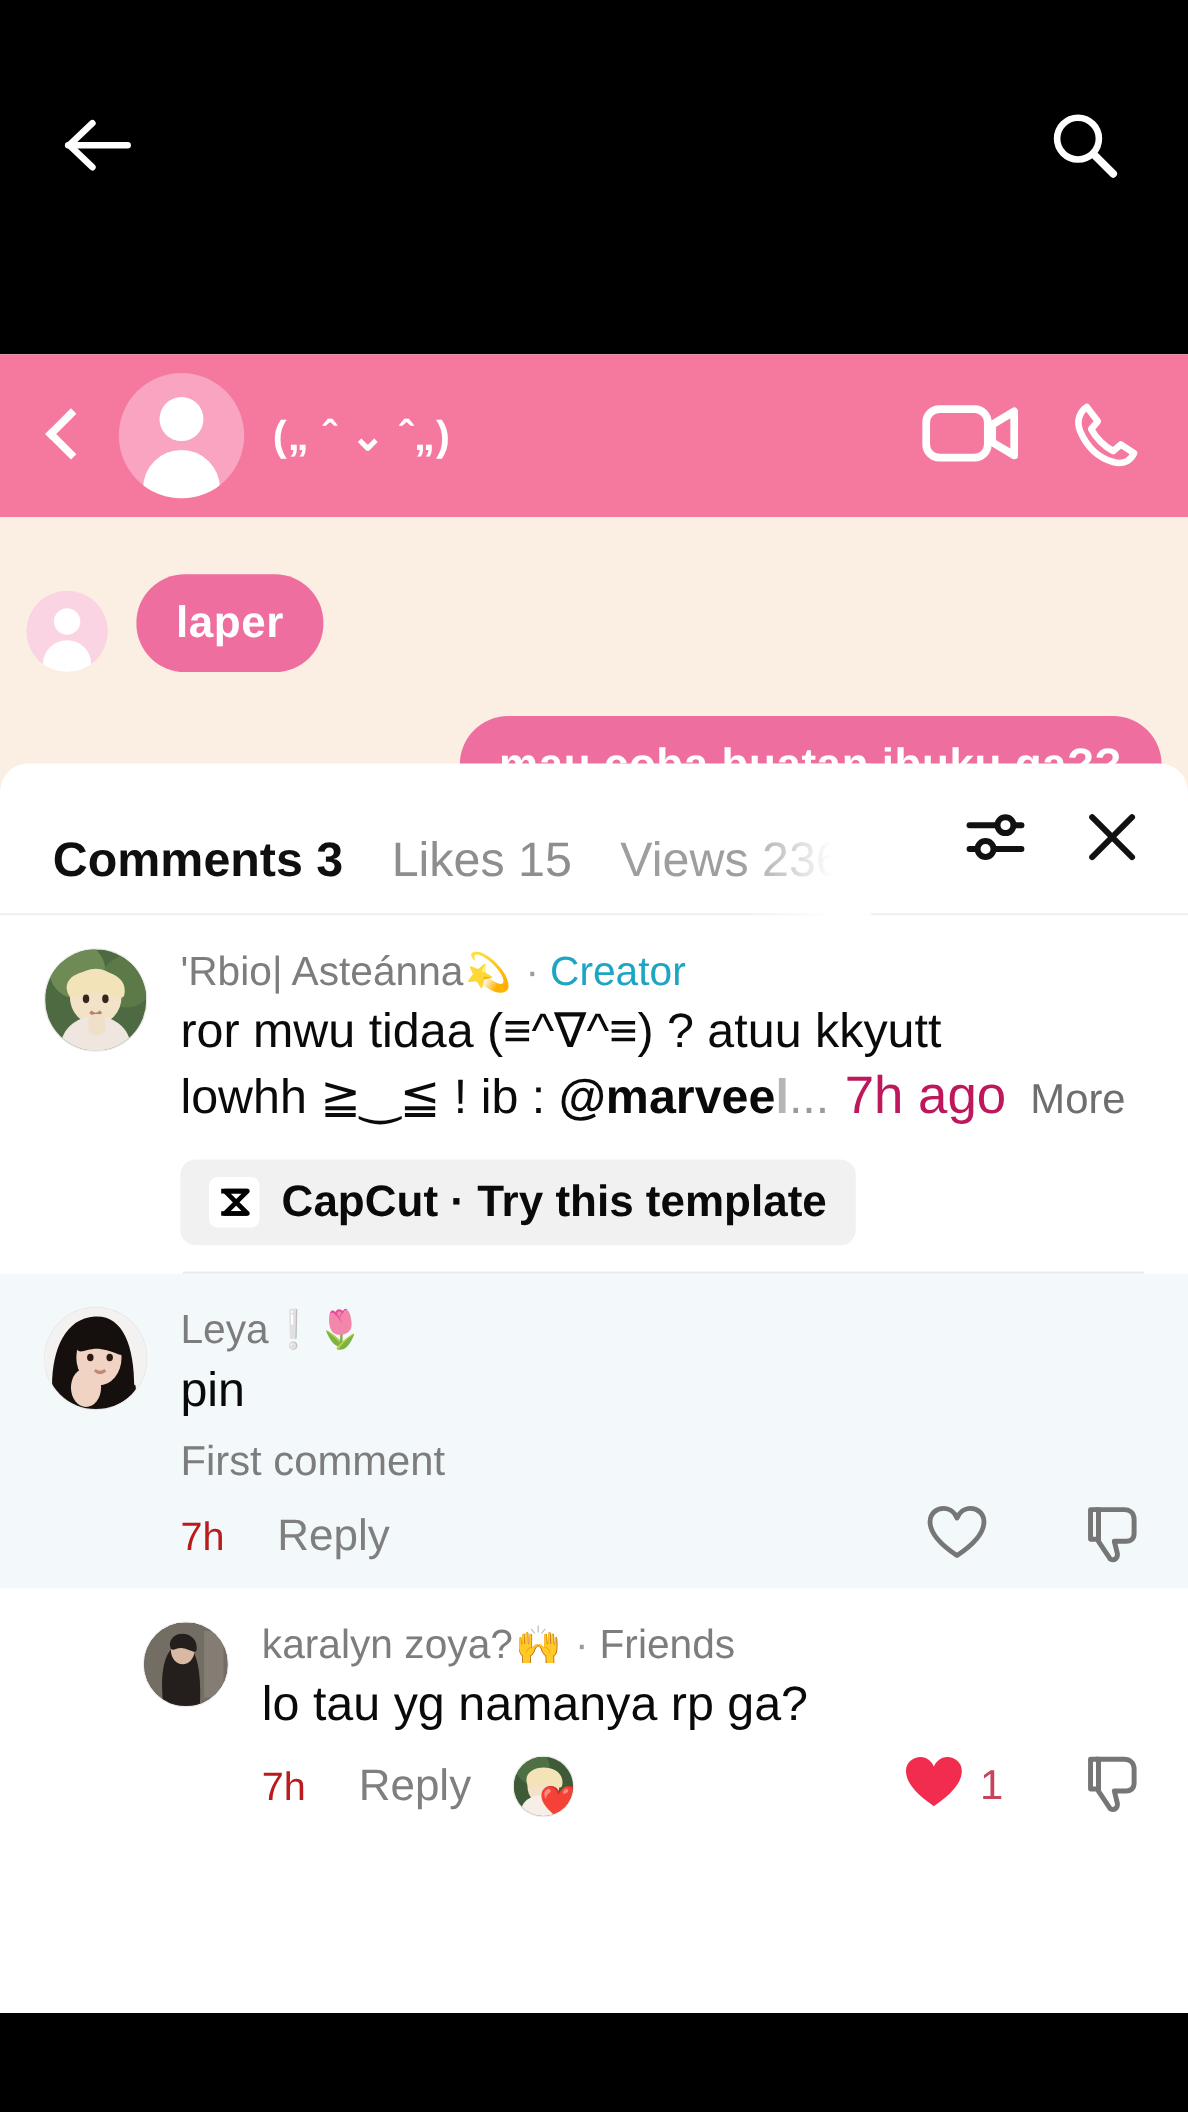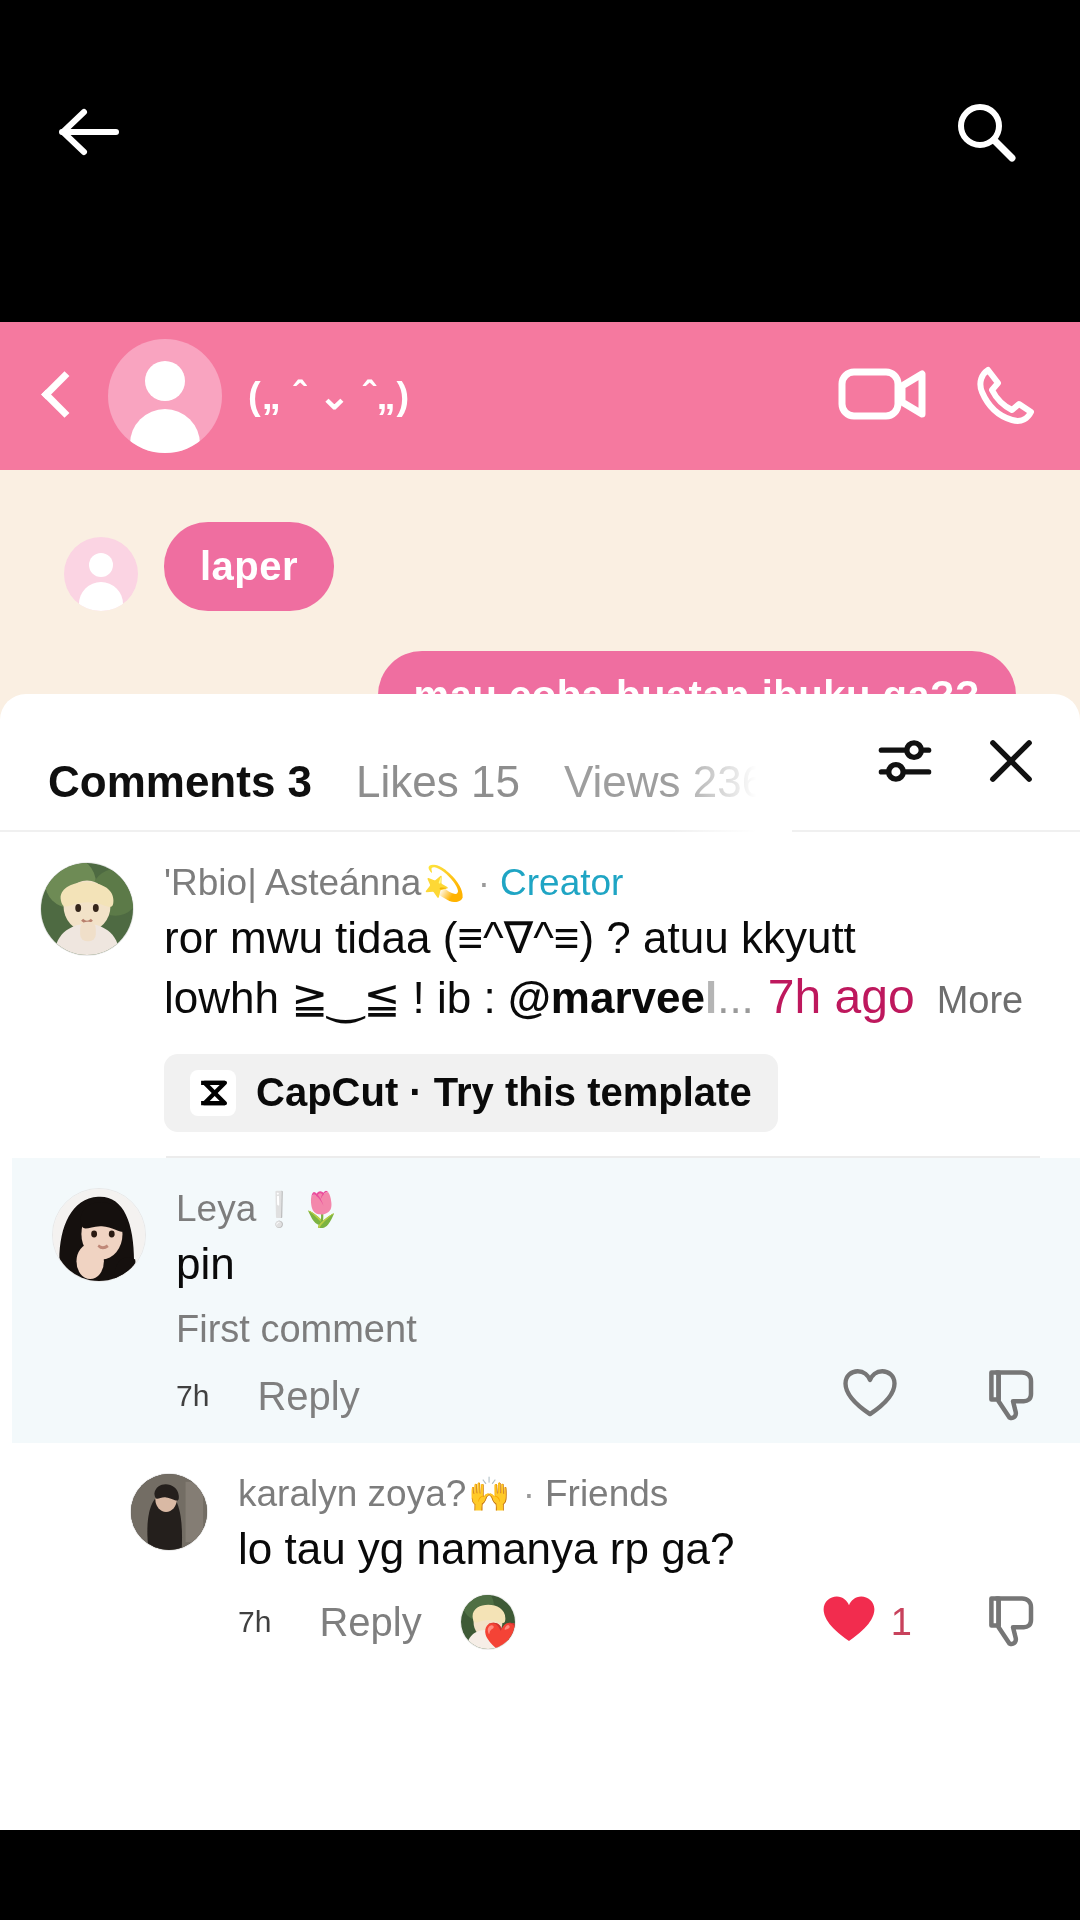--- a/index.html
+++ b/index.html
@@ -72,21 +72,21 @@
   .chat-name {
     margin-left: 26px;
     color: #fff; font-size: 38px; font-weight: 700;
     letter-spacing: 1px;
     white-space: nowrap;
   }
   .chat-actions {
     margin-left: auto; margin-right: 44px;
     display: flex; align-items: center; gap: 46px;
   }
-  .bubble-row { display: flex; align-items: flex-end; padding: 0 64px; }
+  .bubble-row { display: flex; align-items: flex-end; padding: 0 24px; }
   .bubble-row.left  { justify-content: flex-start; margin-top: 52px; }
   .bubble-row.right { justify-content: flex-end; margin-top: 40px; }
   .mini-avatar {
     width: 74px; height: 74px; border-radius: 50%;
     background: #fbd4e3; position: relative; overflow: hidden;
     flex: 0 0 auto;
   }
   .mini-avatar::before {
     content: ""; position: absolute; left: 50%; top: 16px;
     transform: translateX(-50%);
@@ -155,21 +155,21 @@
     position: absolute; right: 40px; top: 0; height: 138px;
     display: flex; align-items: center; gap: 48px;
   }
 
   
   .comment {
     display: flex;
     padding: 30px 40px 18px 40px;
     position: relative;
   }
-  .comment.highlight { background: #f3f9fb; margin-left: 12px; }
+  .comment.highlight { background: #f3f9fb; }
   .comment-sep {
     height: 2px; background: #ececec;
     margin: 6px 40px 0 166px;
   }
   .avatar {
     width: 94px; height: 94px; border-radius: 50%;
     flex: 0 0 auto; margin-right: 30px;
     overflow: hidden; position: relative;
     border: 1px solid #e8e8e8;
   }
@@ -213,21 +213,21 @@
     margin-right: 20px;
   }
   .capcut-label { font-size: 40px; font-weight: 600; color: #0a0a0a; }
   .firstcomment {
     font-size: 38px; color: #7d7d7d; margin-top: 16px;
   }
   .actions {
     display: flex; align-items: center;
     margin-top: 16px; position: relative;
   }
-  .act-time { font-size: 30px; color: #404040; }
+  .act-time { font-size: 36px; color: #b91c1c; }
   .act-reply { font-size: 40px; color: #7f7f7f; margin-left: 48px; }
   .replier-avatar {
     width: 56px; height: 56px; border-radius: 50%;
     margin-left: 38px; overflow: hidden; position: relative;
     border: 1px solid #ececec;
   }
   .replier-avatar svg { width: 100%; height: 100%; display: block; }
   .replier-heart {
     position: absolute; right: -6px; bottom: -4px;
     font-size: 30px; line-height: 1;

